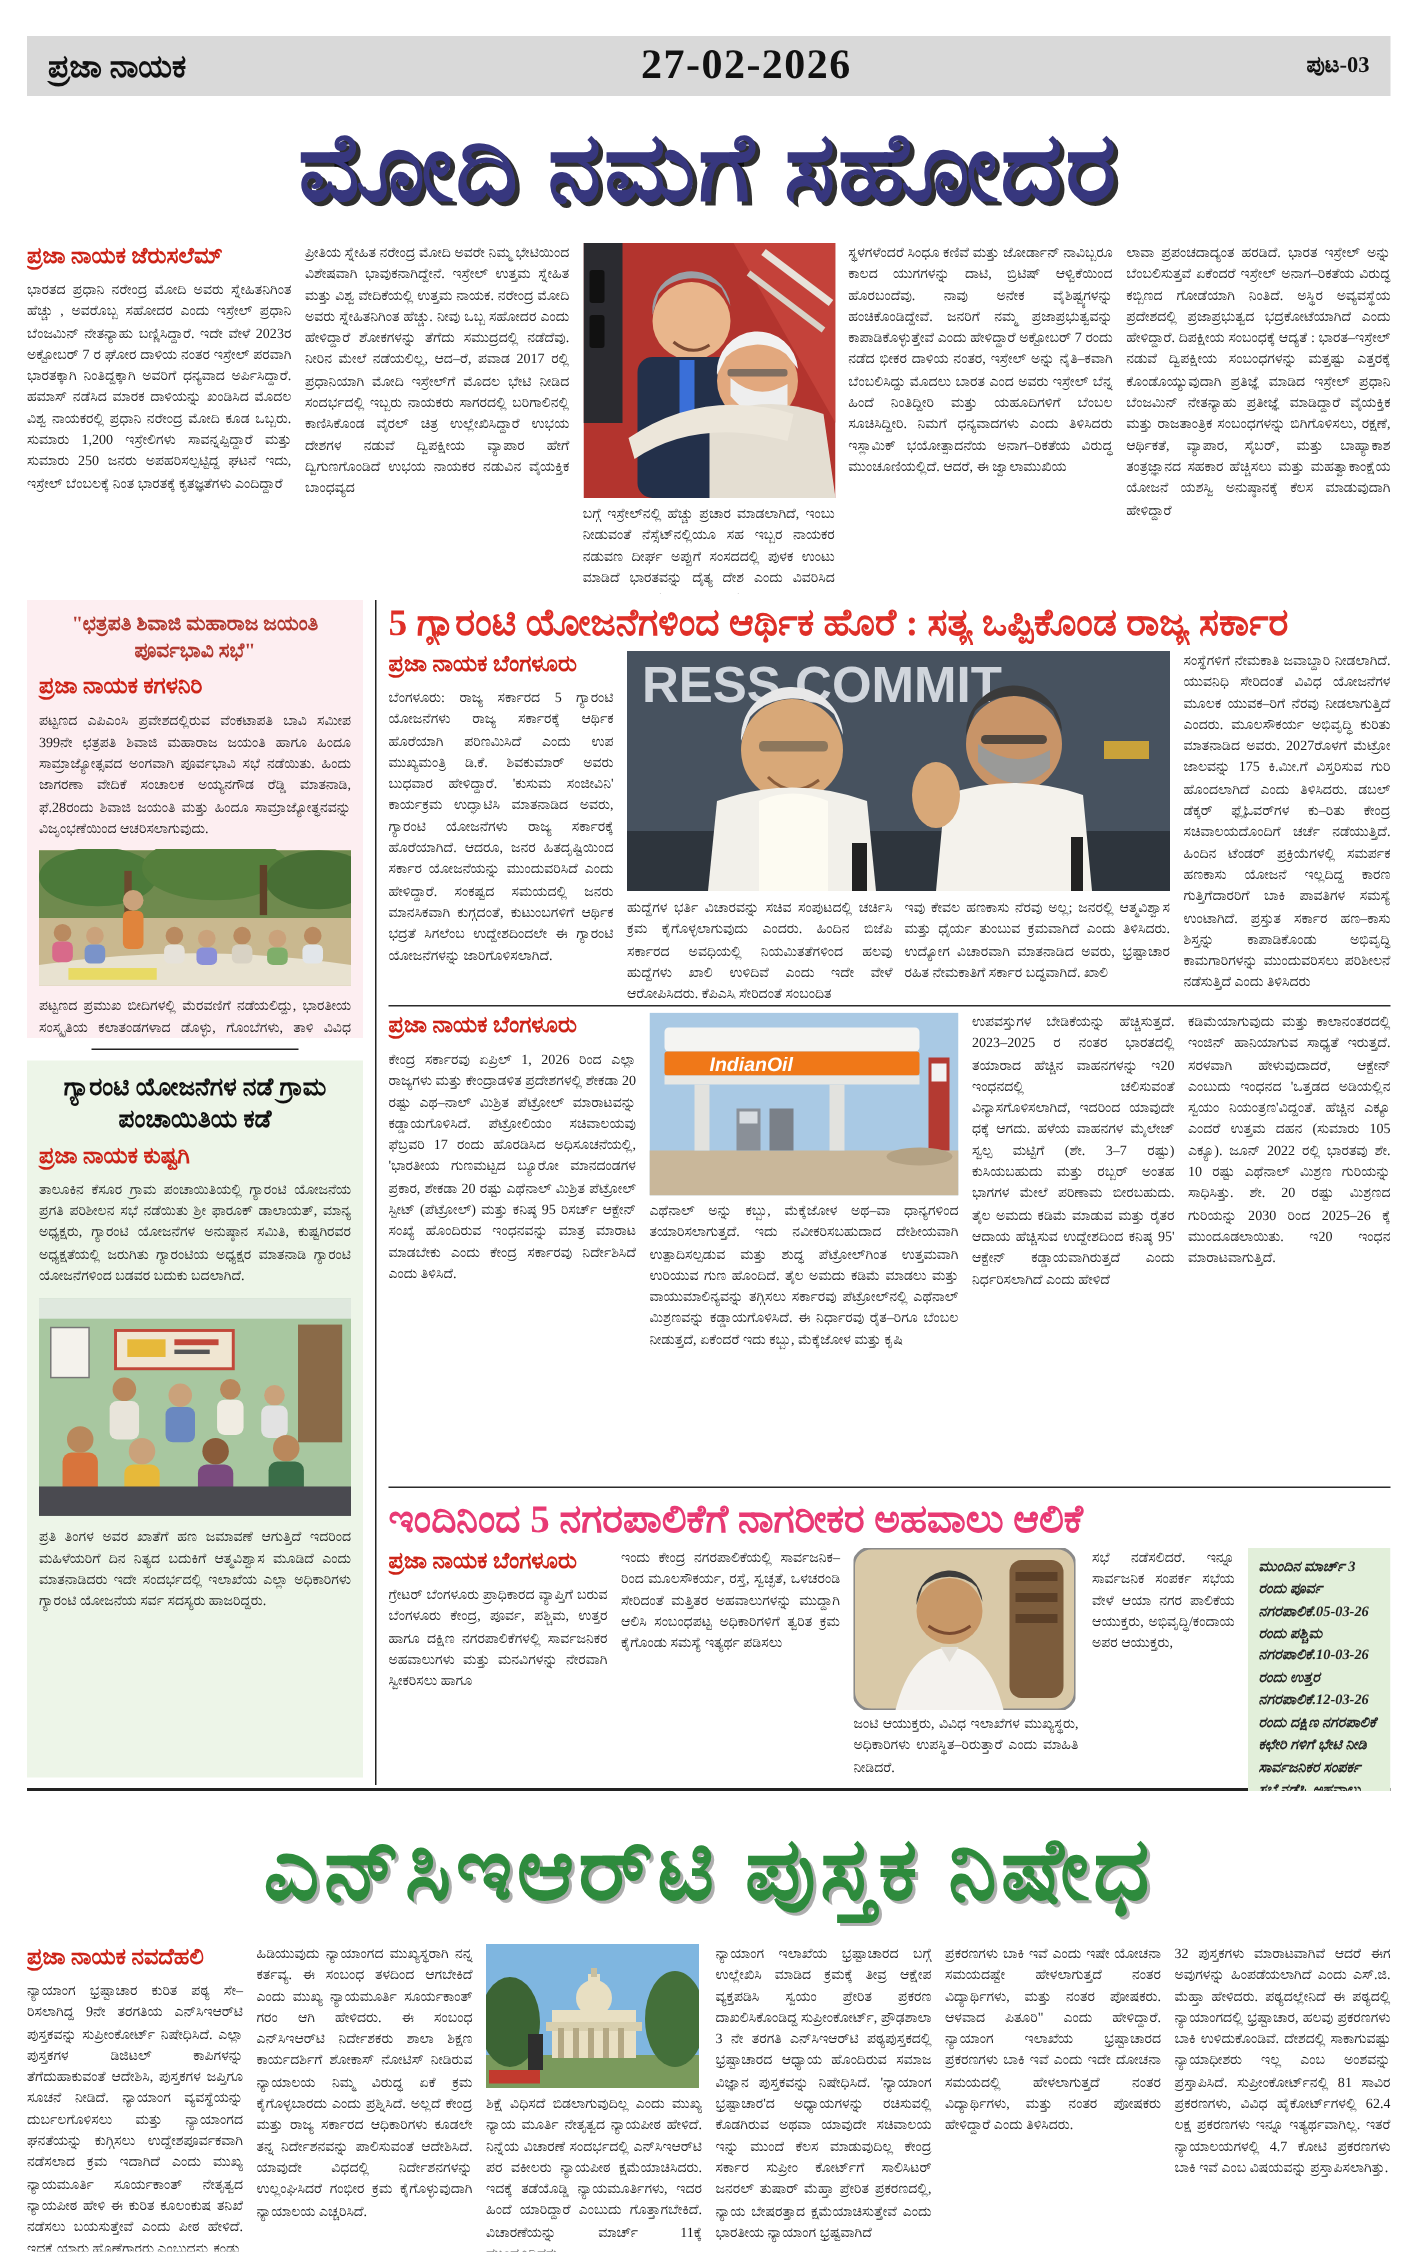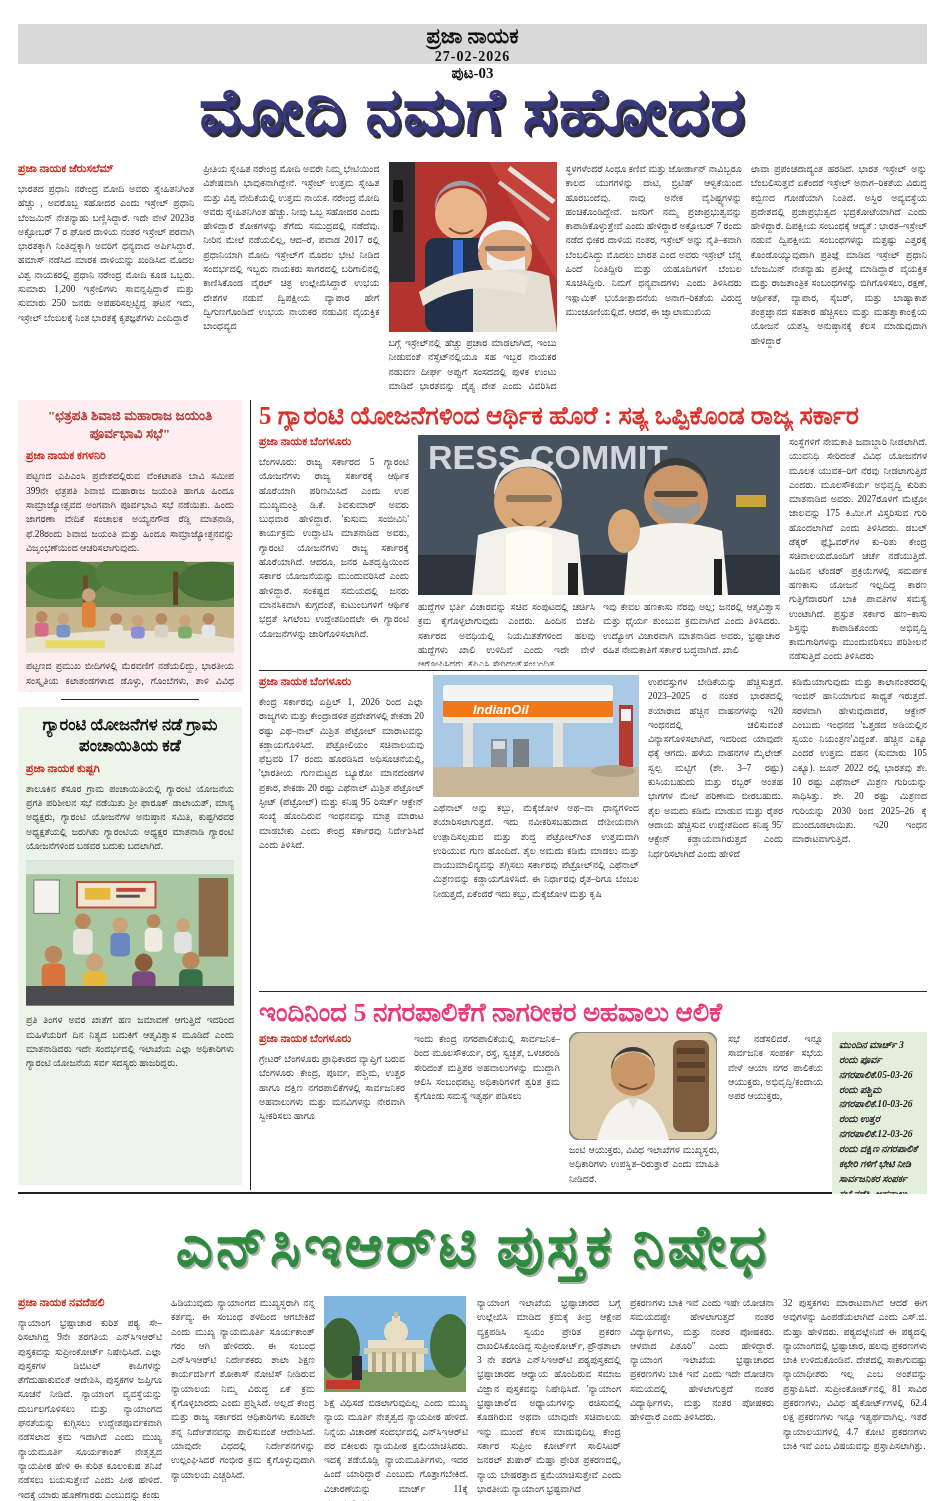--- a/index.html
+++ b/index.html
@@ -10,33 +10,33 @@
   *{box-sizing:border-box;}
   html,body{margin:0;padding:0;}
   body{
     width:945px;height:1501px;background:#ffffff;position:relative;
     font-family:"Liberation Serif","DejaVu Serif",serif;color:#1a1a1a;overflow:hidden;
   }
   .page{position:relative;width:945px;height:1501px;padding:0 18px;}
   
   .masthead-bar{
     margin-top:24px;height:40px;background:var(--c-bar);
-    display:flex;align-items:center;justify-content:space-between;padding:0 14px;flex-direction:column;
+    display:flex;align-items:center;justify-content:space-between;padding:0 14px;
   }
   .masthead{font-size:21px;font-weight:bold;color:#111;}
-  .edition-date{font-size:14px;font-weight:bold;letter-spacing:1px;color:#111;}
+  .edition-date{font-size:28px;font-weight:bold;letter-spacing:1px;color:#111;}
   .page-no{font-size:15px;font-weight:bold;color:#111;}
   
   .headline1{
     height:96px;display:flex;align-items:center;justify-content:center;
     font-size:64px;font-weight:800;color:var(--c-headline1);
     text-shadow:3px 3px 0 rgba(10,10,10,.85);letter-spacing:2px;white-space:nowrap;overflow:hidden;
   }
   
-  .byline{color:var(--c-byline);font-weight:bold;font-size:11px;margin:0 0 7px 0;}
+  .byline{color:var(--c-byline);font-weight:bold;font-size:15px;margin:0 0 7px 0;}
   .btxt{font-size:9.4px;line-height:1.52;text-align:justify;word-break:break-word;}
   .cols{display:flex;gap:9px;}
   .art{overflow:hidden;}
   .rule{border-top:1.5px solid #2b2b2b;margin:4px 0;}
   
   .a1{height:234px;margin-top:2px;}
   .a1 .c{flex:1;}
   .a1 .photo-col{flex:0 0 168px;}
   
   .band{display:flex;margin-top:4px;height:790px;}

